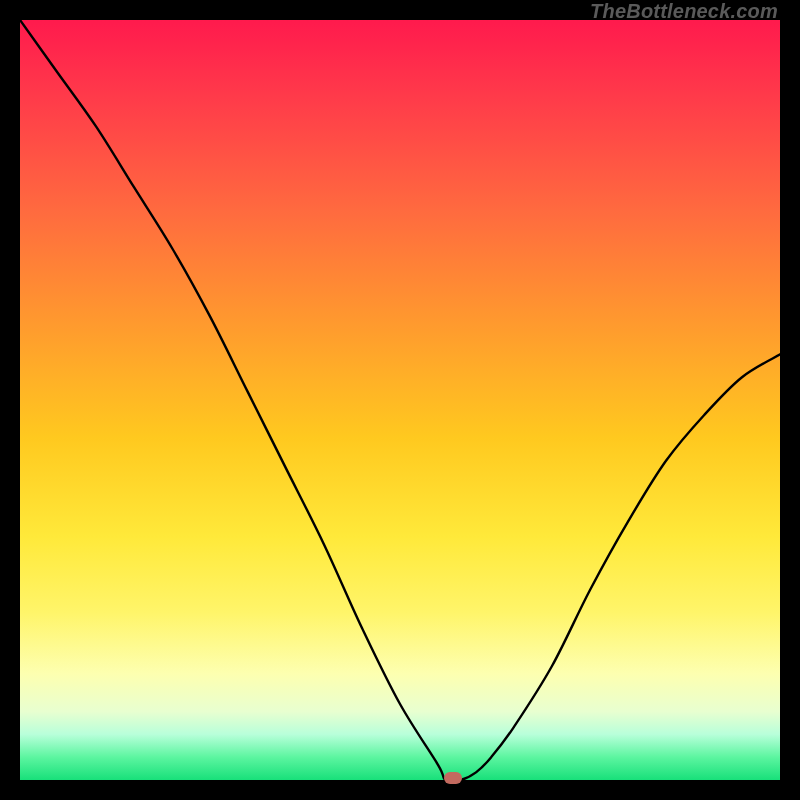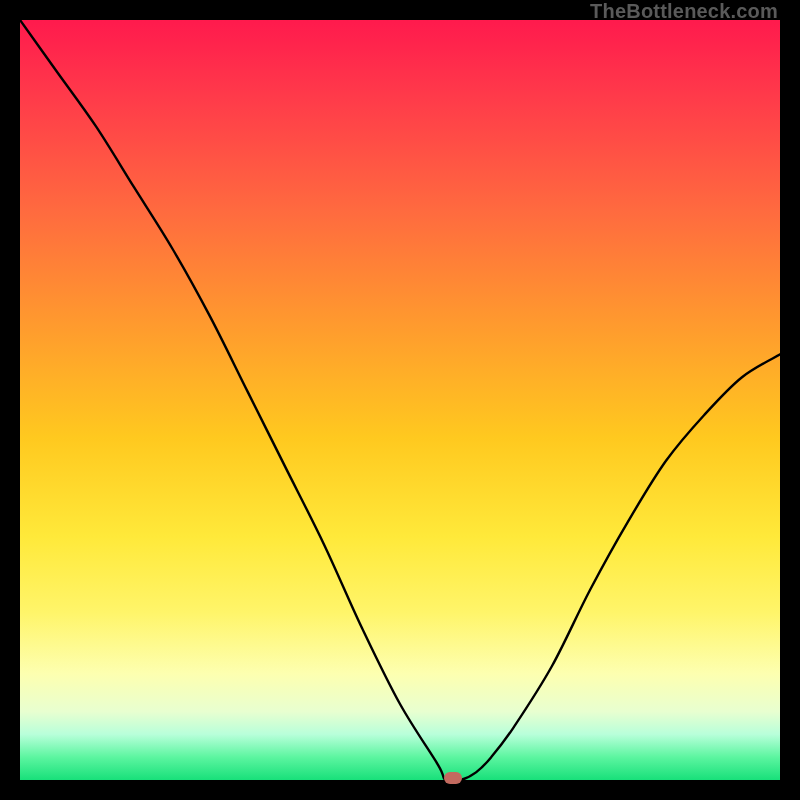--- a/index.html
+++ b/index.html
@@ -41,20 +41,21 @@
   }
   .watermark {
     position: absolute;
     top: 0px;
     right: 22px;
     font-family: Arial, Helvetica, sans-serif;
     font-size: 20px;
     font-weight: bold;
     color: #5a5a5a;
     letter-spacing: 0.2px;
+    font-style: italic;
   }
   svg.curve {
     position: absolute;
     left: 0;
     top: 0;
     width: 760px;
     height: 760px;
   }
   .minpoint {
     position: absolute;

